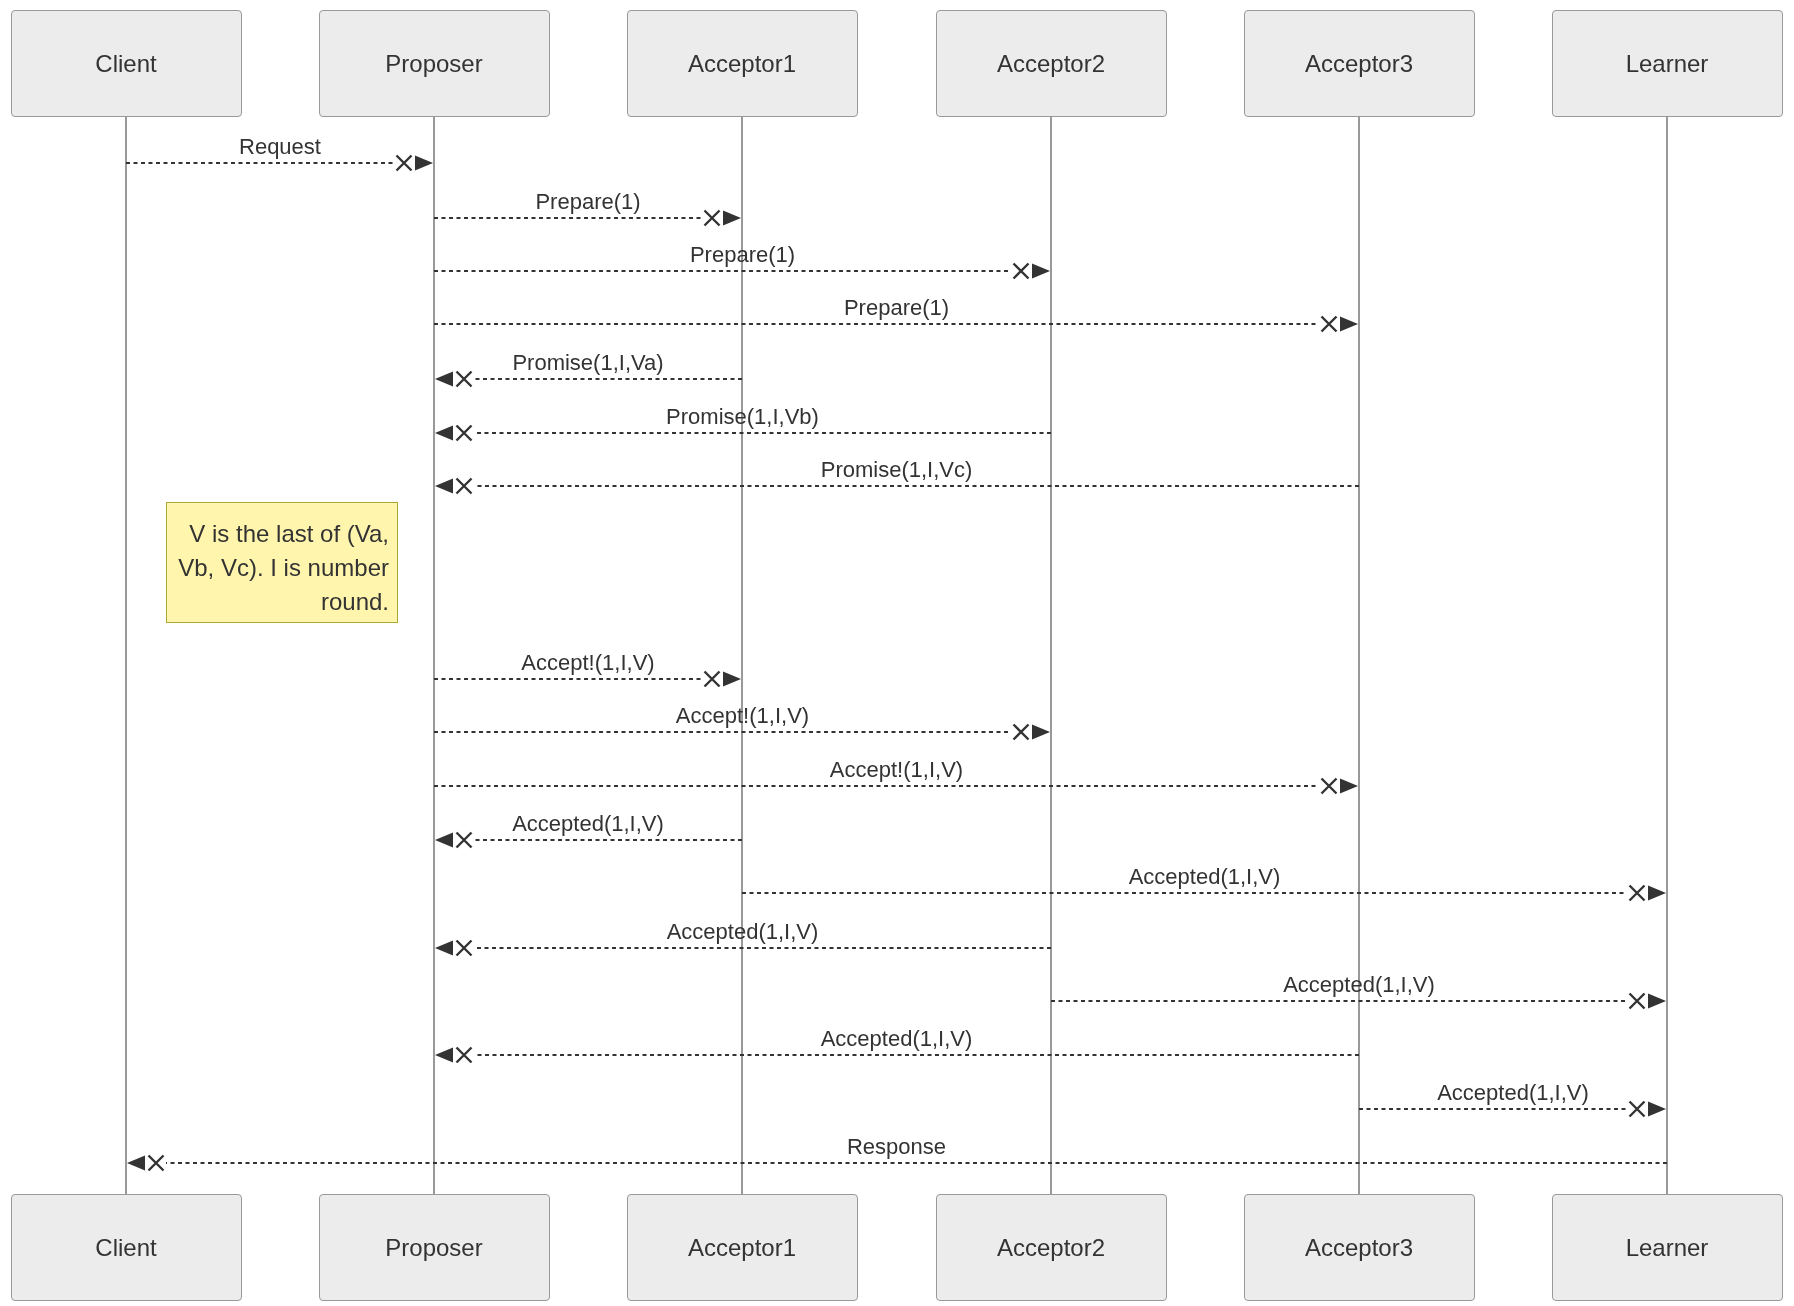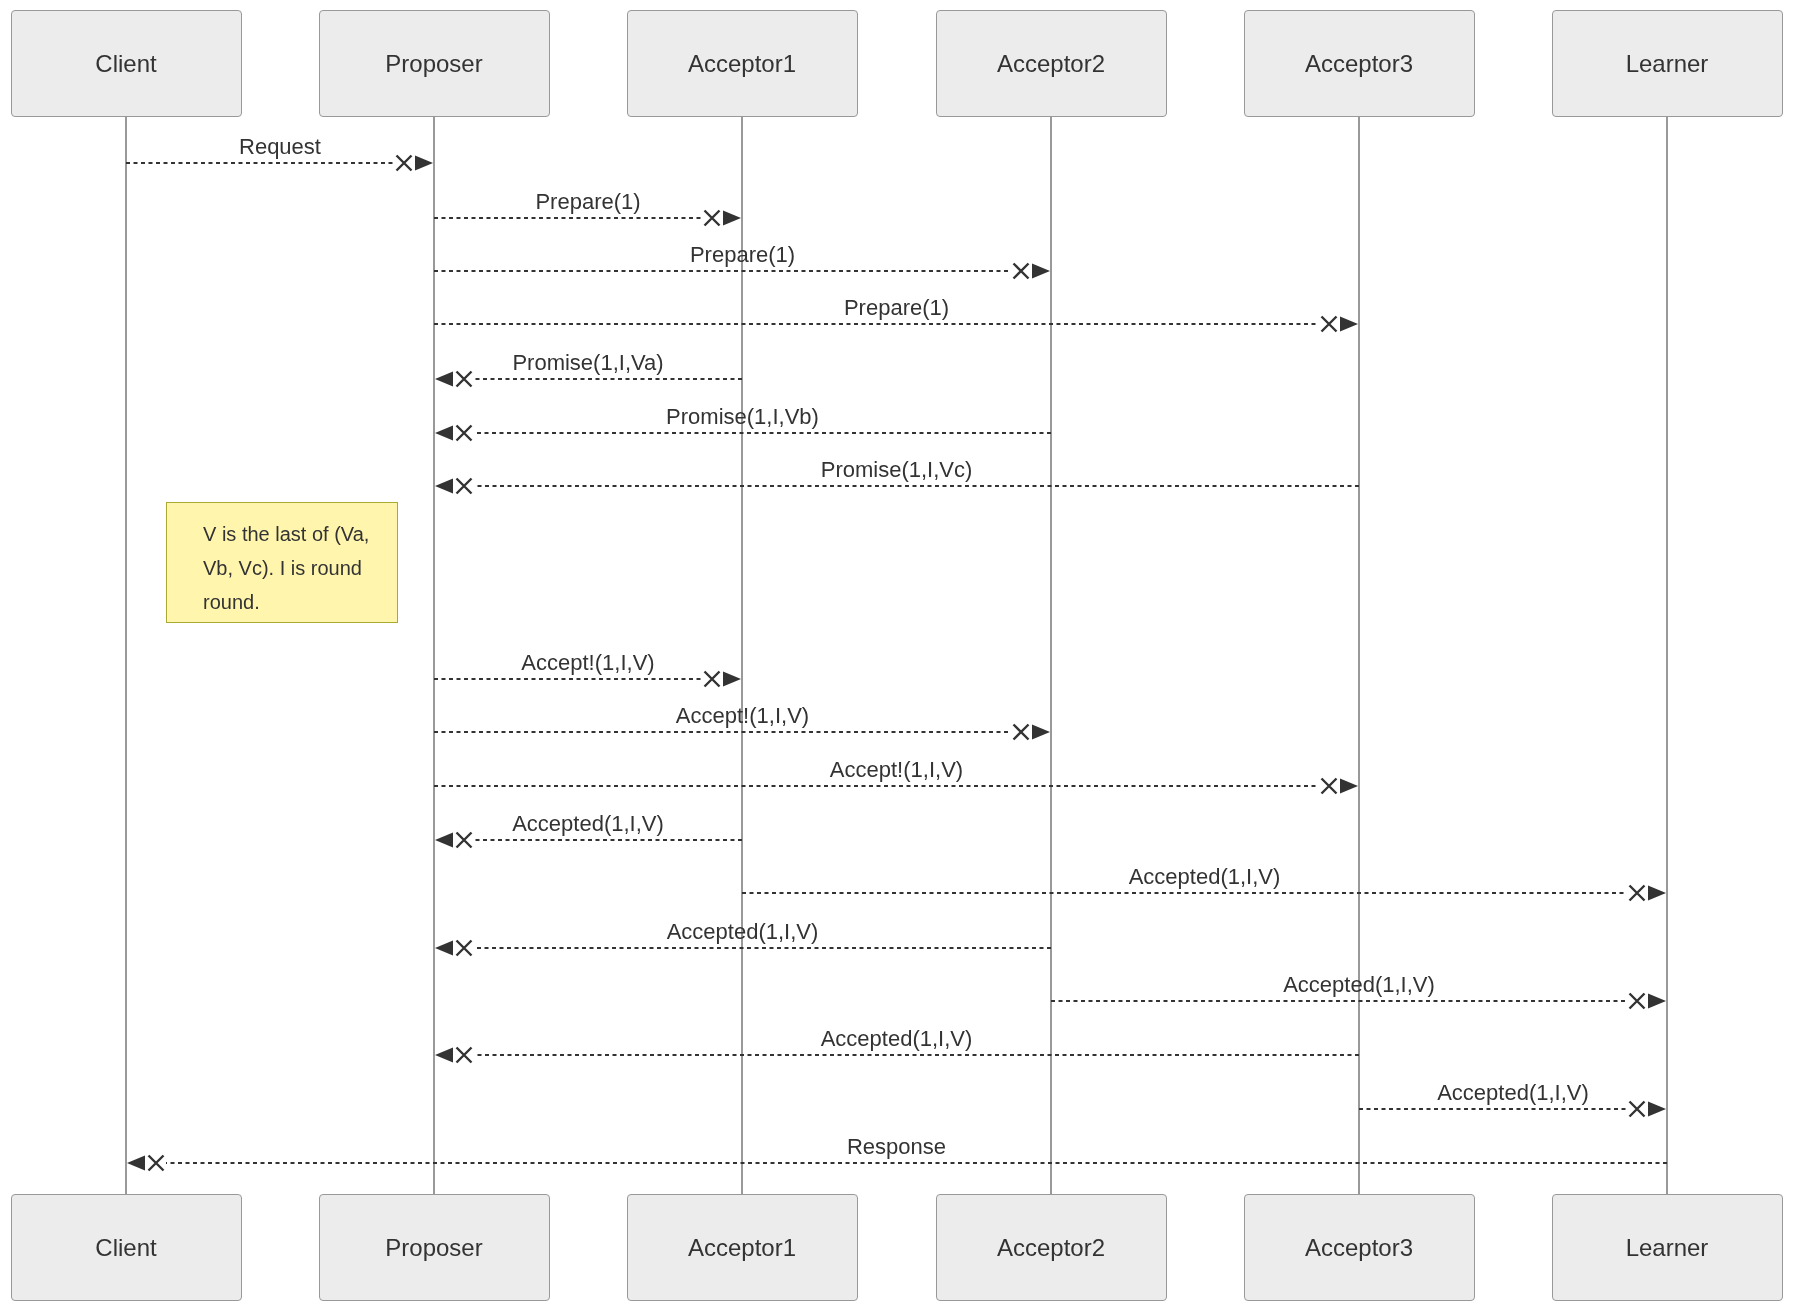--- a/index.html
+++ b/index.html
@@ -35,24 +35,25 @@
     font-size:22px;
     fill:var(--msg,#333);
   }
   #note{
     position:absolute;
     left:166px;top:502px;
     width:232px;height:121px;
     box-sizing:border-box;
     background:var(--note-fill,#fff5ad);
     border:1px solid var(--note-border,#aaaa33);
-    padding:14px 8px 0 36px;
-    font-size:20px;
+    padding:14px 8px 0 9px;
+    font-size:24px;
     line-height:34px;
     color:var(--text,#333);
+    text-align:right;
   }
 </style>
 </head>
 <body>
 
 <div id="diagram" style="--bg: #ffffff; --actor-fill: #ececec; --actor-border: #999999; --lifeline: #999999; --msg: #333333; --text: #333333; --note-fill: #fff5ad; --note-border: #aaaa33;">
   <div id="lifelines">
       <div class="lifeline" style="left: 125.25px; top: 117px; height: 1077px;"></div>
       <div class="lifeline" style="left: 433.25px; top: 117px; height: 1077px;"></div>
       <div class="lifeline" style="left: 741.25px; top: 117px; height: 1077px;"></div>
@@ -179,21 +180,21 @@
       </g>
       <g>
         <line x1="1667" y1="1163" x2="166" y2="1163" stroke="#333333" stroke-width="2" stroke-dasharray="4 3.5"></line>
         <path d="M148.5,1155.5 L163.5,1170.5 M163.5,1155.5 L148.5,1170.5" stroke="#333333" stroke-width="2.4" fill="none"></path>
         <polygon points="127,1163 145,1155.5 145,1170.5" fill="#333333"></polygon>
         <text x="896.5" y="1154" text-anchor="middle">Response</text>
       </g>
     </svg>
   <div id="note">
     <div class="note-line">V is the last of (Va,</div>
-    <div class="note-line">Vb, Vc). I is round</div>
+    <div class="note-line">Vb, Vc). I is number</div>
     <div class="note-line">round.</div>
   </div>
   <div id="actors-bottom">
       <div class="actor" style="left: 10.5px; top: 1194px; height: 107px;">
         <span>Client</span>
       </div>
       <div class="actor" style="left: 318.5px; top: 1194px; height: 107px;">
         <span>Proposer</span>
       </div>
       <div class="actor" style="left: 626.5px; top: 1194px; height: 107px;">

